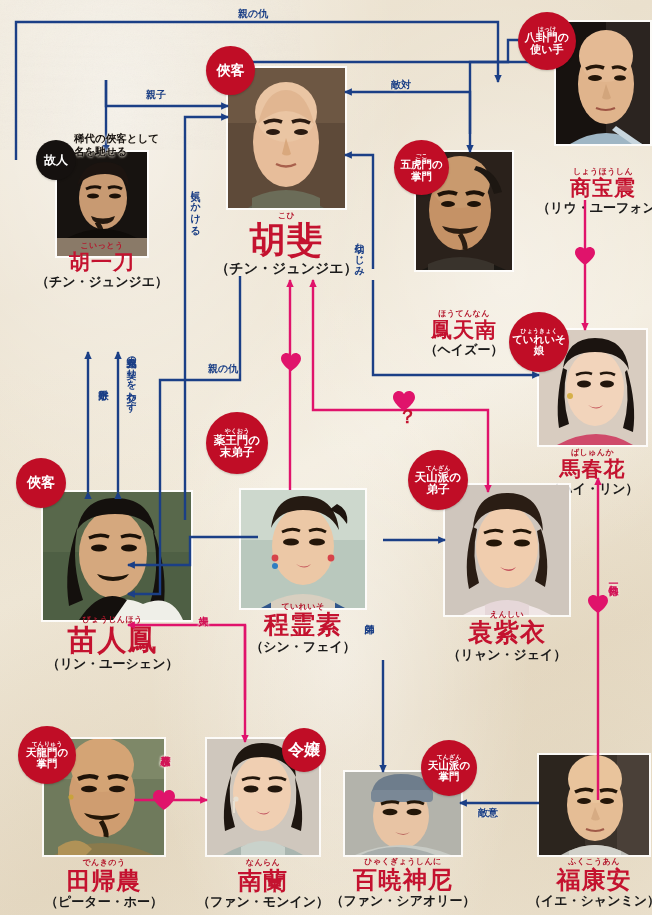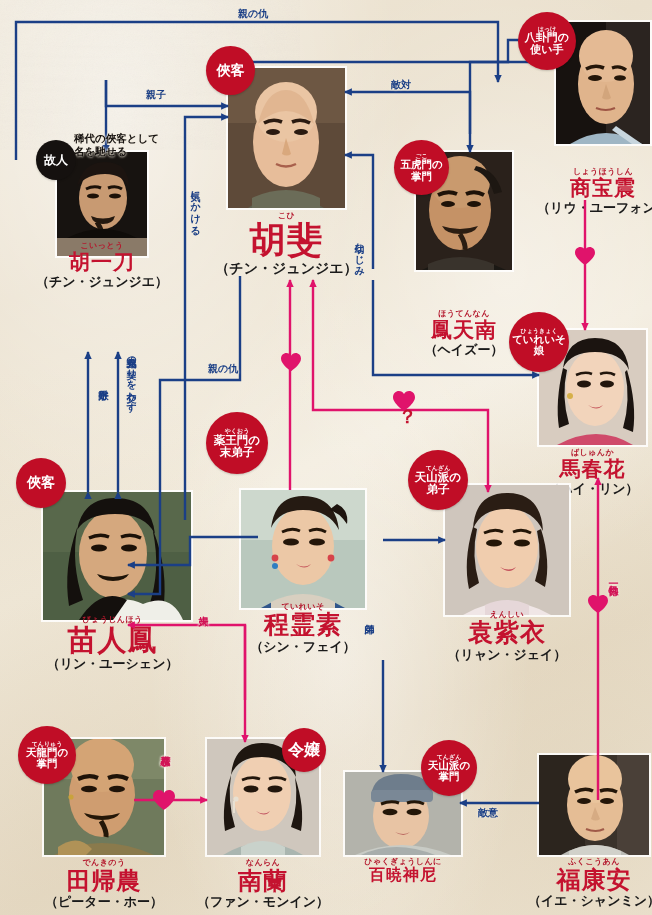--- a/index.html
+++ b/index.html
@@ -490,21 +490,22 @@
           <ellipse cx="69" cy="40" rx="7.5" ry="3.2" fill="#231608"></ellipse>
         <path d="M36,32 q10,-4 18,-1" stroke="#231608" stroke-width="3" fill="none"></path>
         <path d="M62,31 q9,-3 17,1" stroke="#231608" stroke-width="3" fill="none"></path>
         <path d="M50,60 q9,4 15,0 q-6,6 -15,0z" fill="#b9655f"></path>
         <path d="M10,83 q46,-20 96,0z" fill="#c8cbc5"></path>
         <path d="M16,83 q34,-16 74,0z" fill="#a8aeac"></path>
       </svg>
     </div>
     <div class="nm" style="top:86px;">
       <div class="furi">ひゃくぎょうしんに</div>
-      <div class="jp" style="font-size:16px;">百暁神尼</div>
+      <div class="jp" style="font-size:24px;">百暁神尼</div>
+      <div class="kana">（ファン・シアオリー）</div>
     </div>
   </div>
   <div class="badge" style="left:421px;top:740px;width:56px;height:56px;font-size:10.5px;flex-direction:column;">
     <span class="bf">てんざん</span>
     <span class="bt" style="white-space:pre-line;">天山派の
 掌門</span>
   </div>
 
   <div class="card" style="left:539px;top:755px;width:110px;height:100px;">
     <div class="photo">

